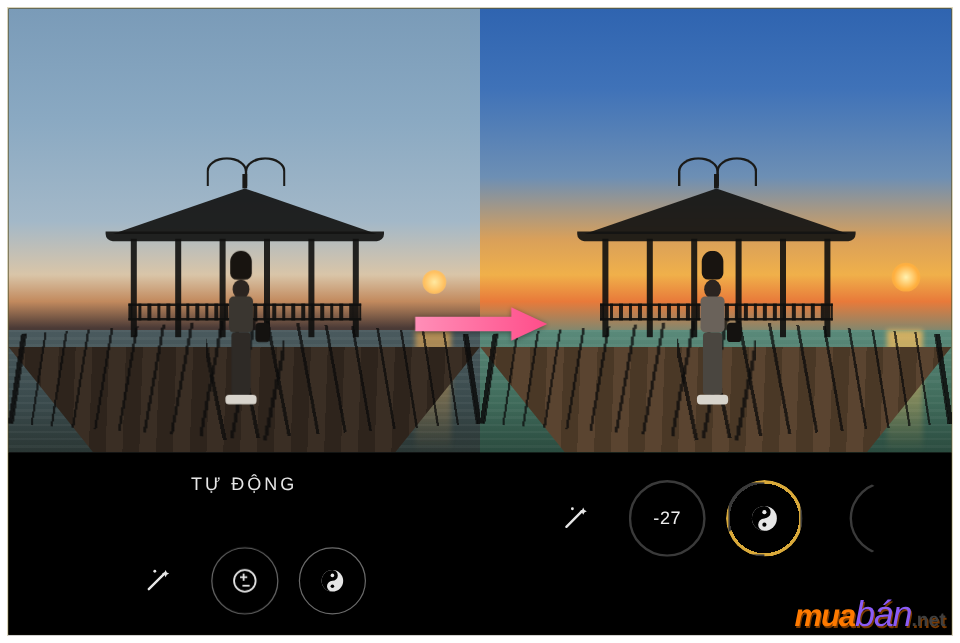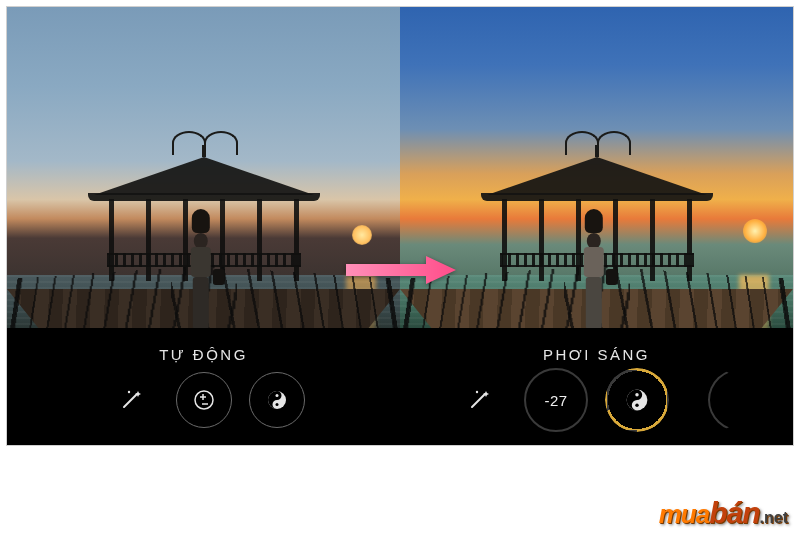--- a/index.html
+++ b/index.html
@@ -9,21 +9,21 @@
     background: #ffffff;
     font-family: -apple-system, "Helvetica Neue", Arial, sans-serif;
     position: relative;
     overflow: hidden;
   }
   .frame {
     position: absolute;
     top: 6px;
     left: 6px;
     width: 788px;
-    height: 440px;
+    height: 524px;
     border: 1px solid #d0d0d0;
     display: flex;
     background: #fde047;
   }
   .pane {
     flex: 1;
     display: flex;
     flex-direction: column;
     background: #000;
     position: relative;
@@ -221,21 +221,21 @@
 
   
   .wm {
     position:absolute; right:12px; bottom:6px;
     z-index:30;
     font-family: Arial, sans-serif;
     color:#fff;
     pointer-events:none;
   }
   .wm .mua { font-size:26px; font-weight:900; color:#ff7a00; font-style:italic; letter-spacing:-1px;}
-  .wm .ban { font-size:30px; font-weight:700; color:#c2410c; font-style:italic; letter-spacing:-1px;text-align:right;}
+  .wm .ban { font-size:30px; font-weight:400; color:#8b5cf6; font-style:italic; letter-spacing:-1px;text-align:right;}
   .wm .net { font-size:16px; font-weight:700; color:#404040; }
   .wm-shadow { text-shadow: 1px 1px 0 #7a3a00, 2px 2px 3px rgba(0,0,0,0.5); }
 </style>
 </head>
 <body>
 
 <div class="frame">
 
   <div class="pane left">
     <div class="photo">
@@ -323,21 +323,20 @@
       <div class="person">
         <div class="hair"></div>
           <div class="head"></div>
           <div class="torso"></div>
           <div class="legs"></div>
           <div class="feet"></div>
           <div class="bag"></div>
       </div>
     </div>
     <div class="editor">
-      <div class="label">PHƠI SÁNG</div>
       <div class="controls">
         <div class="btn noborder">
           <svg width="28" height="28" viewBox="0 0 28 28">
             <line x1="7" y1="21" x2="20" y2="8" stroke="#e6e6e6" stroke-width="2" stroke-linecap="round"></line>
             <path d="M21 5 l1 2 l2 1 l-2 1 l-1 2 l-1 -2 l-2 -1 l2 -1 z" fill="#e6e6e6"></path>
             <circle cx="12" cy="6" r="1.2" fill="#e6e6e6"></circle>
           </svg>
         </div>
         <div class="dial">
           <span class="val">-27</span>

